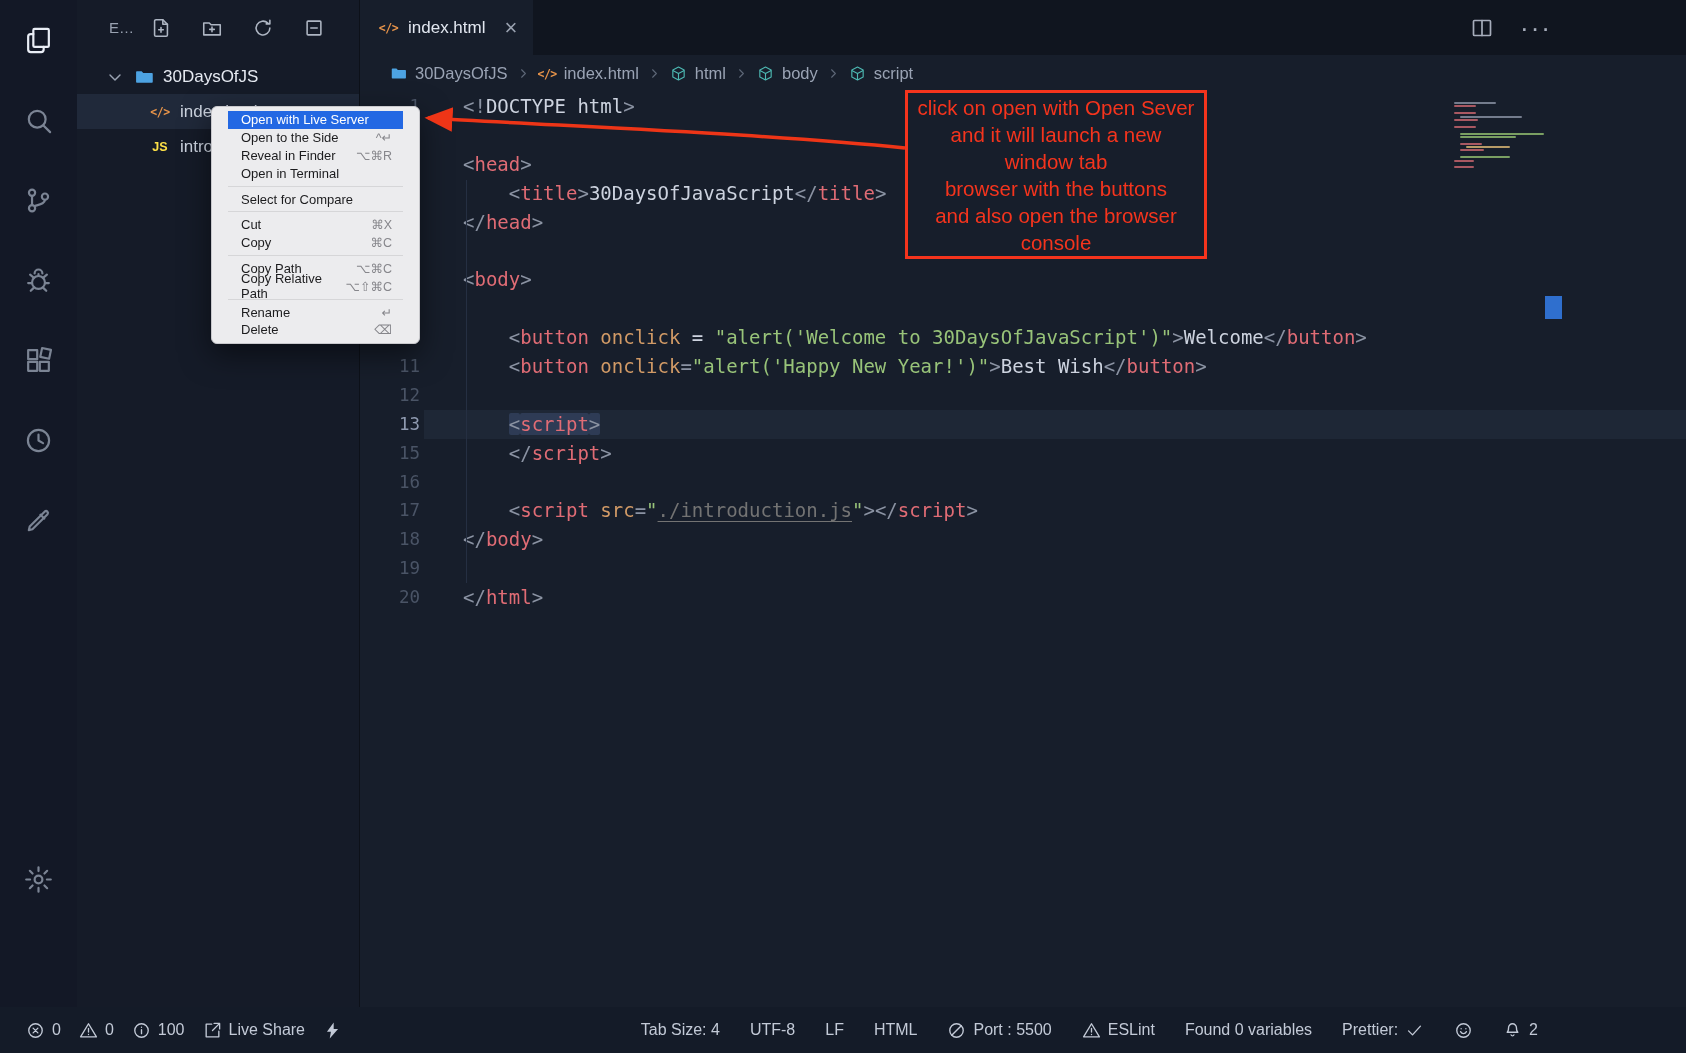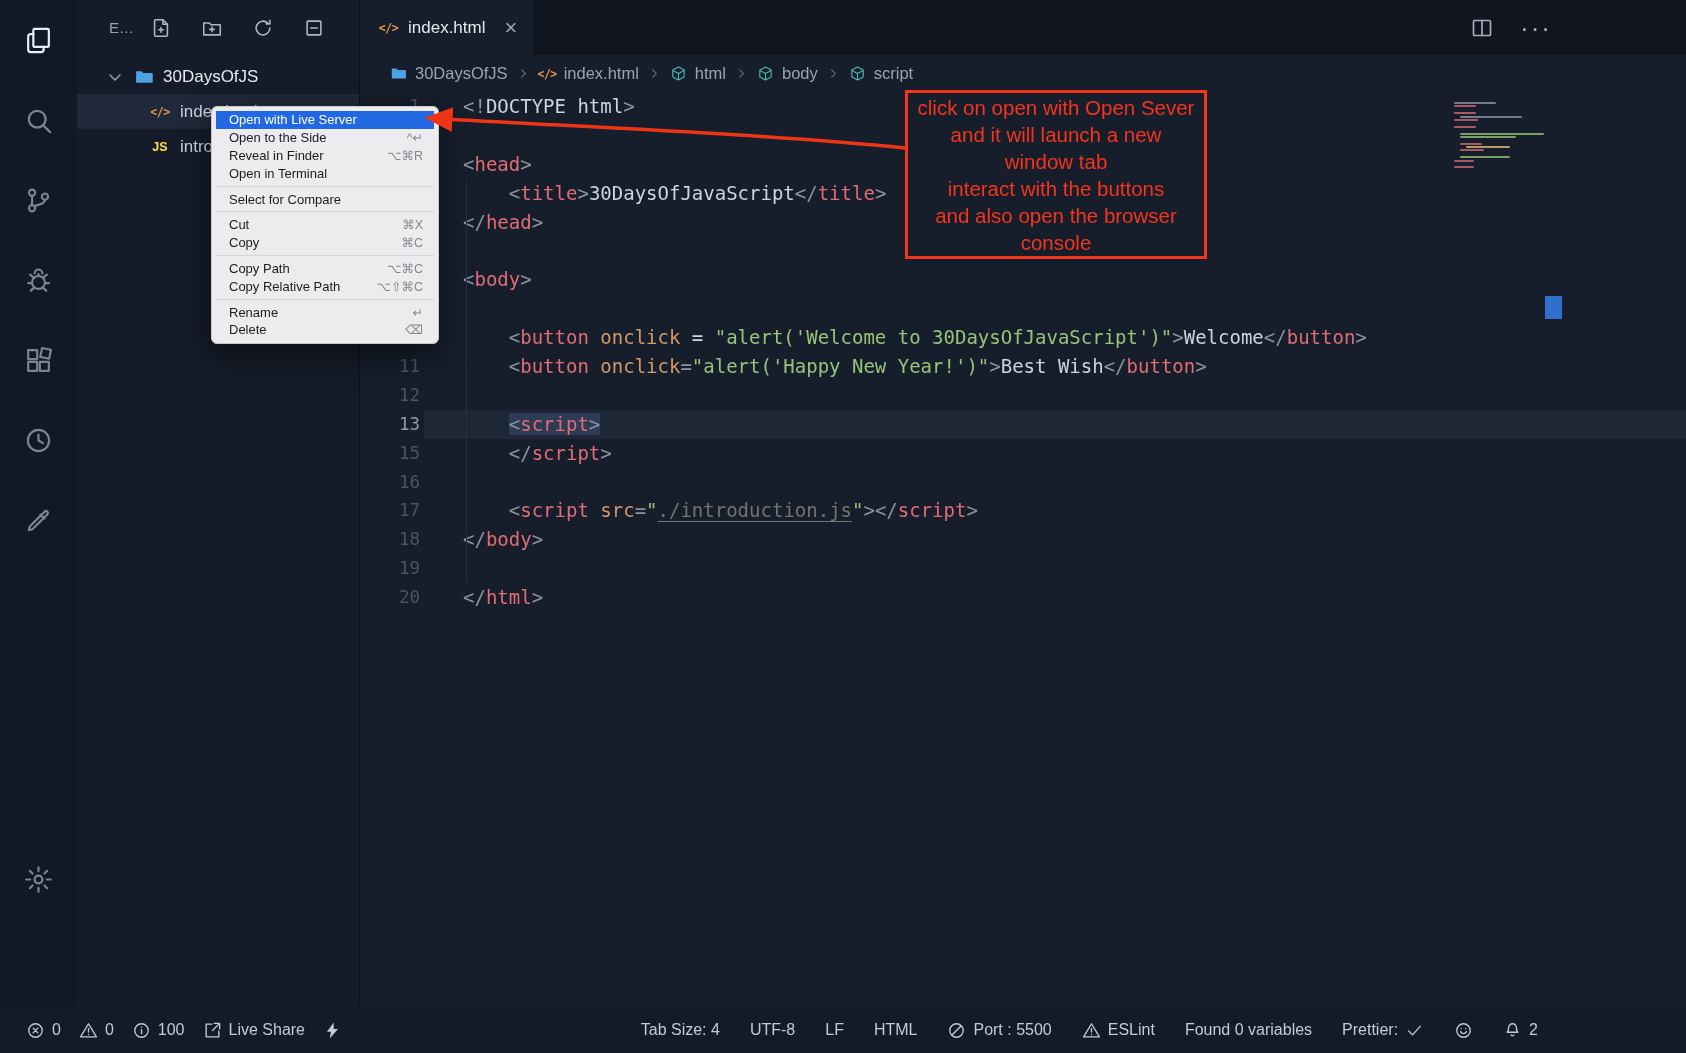--- a/index.html
+++ b/index.html
@@ -64,21 +64,21 @@
   .scroll-marker{position:absolute;top:204px;right:124px;width:17px;height:23px;background:#2f6fce;}
 
   
   .status-bar{position:absolute;left:0;right:0;bottom:0;height:46px;background:#141b28;display:flex;align-items:center;padding:0 26px;color:#c3cad7;font-size:16px;z-index:5;}
   .sb-left{display:flex;align-items:center;gap:18px;}
   .sb-right{margin-left:auto;display:flex;align-items:center;gap:30px;padding-right:122px;}
   .sb-item{display:flex;align-items:center;gap:7px;cursor:pointer;white-space:nowrap;}
   .sb-item .icon{width:19px;height:19px;}
 
   
-  .context-menu{position:absolute;left:211px;top:106px;width:228px;background:#ececee;border:1px solid #c8c8cc;border-radius:6px;box-shadow:0 10px 30px rgba(0,0,0,.5);padding:4px 4px;z-index:50;font-size:13px;color:#1c1c1e;}
+  .context-menu{position:absolute;left:211px;top:106px;width:209px;background:#ececee;border:1px solid #c8c8cc;border-radius:6px;box-shadow:0 10px 30px rgba(0,0,0,.5);padding:4px 16px;z-index:50;font-size:13px;color:#1c1c1e;}
   .menu-item{display:flex;justify-content:space-between;align-items:center;height:17.8px;padding:0 11px 0 13px;cursor:pointer;}
   .menu-item.hl{background:#2368e3;color:#fff;}
   .menu-item.hl .mi-key{color:#fff;}
   .mi-key{color:#86868b;font-size:12.5px;}
   .menu-sep{height:1px;background:#d6d6d8;margin:3.5px 0;}
 
   
   .annotation-box{position:absolute;left:905px;top:90px;width:302px;height:169px;border:3px solid #f5341d;color:#f5341d;display:flex;align-items:center;justify-content:center;text-align:center;font-size:20.5px;line-height:27px;z-index:40;}
   .arrow-overlay{position:absolute;left:0;top:0;width:1686px;height:1053px;pointer-events:none;z-index:60;}
 </style>
@@ -513,21 +513,21 @@
         <span class="mi-label">Delete</span>
         <span class="mi-key">⌫</span>
       </div>
     </div>
 
   <div class="annotation-box">
     <div>
         <div>click on open with Open Sever</div>
         <div>and it will launch a new</div>
         <div>window tab</div>
-        <div>interact with the buttons</div>
+        <div>browser with the buttons</div>
         <div>and also open the browser</div>
         <div>console</div>
       </div>
   </div>
 
   <svg class="arrow-overlay" viewBox="0 0 1686 1053">
     <defs>
       <marker id="ah" markerWidth="10" markerHeight="10" refX="7" refY="3.5" orient="auto">
         <path d="M0 0L8 3.5L0 7Z" fill="#ee3517"></path>
       </marker>

